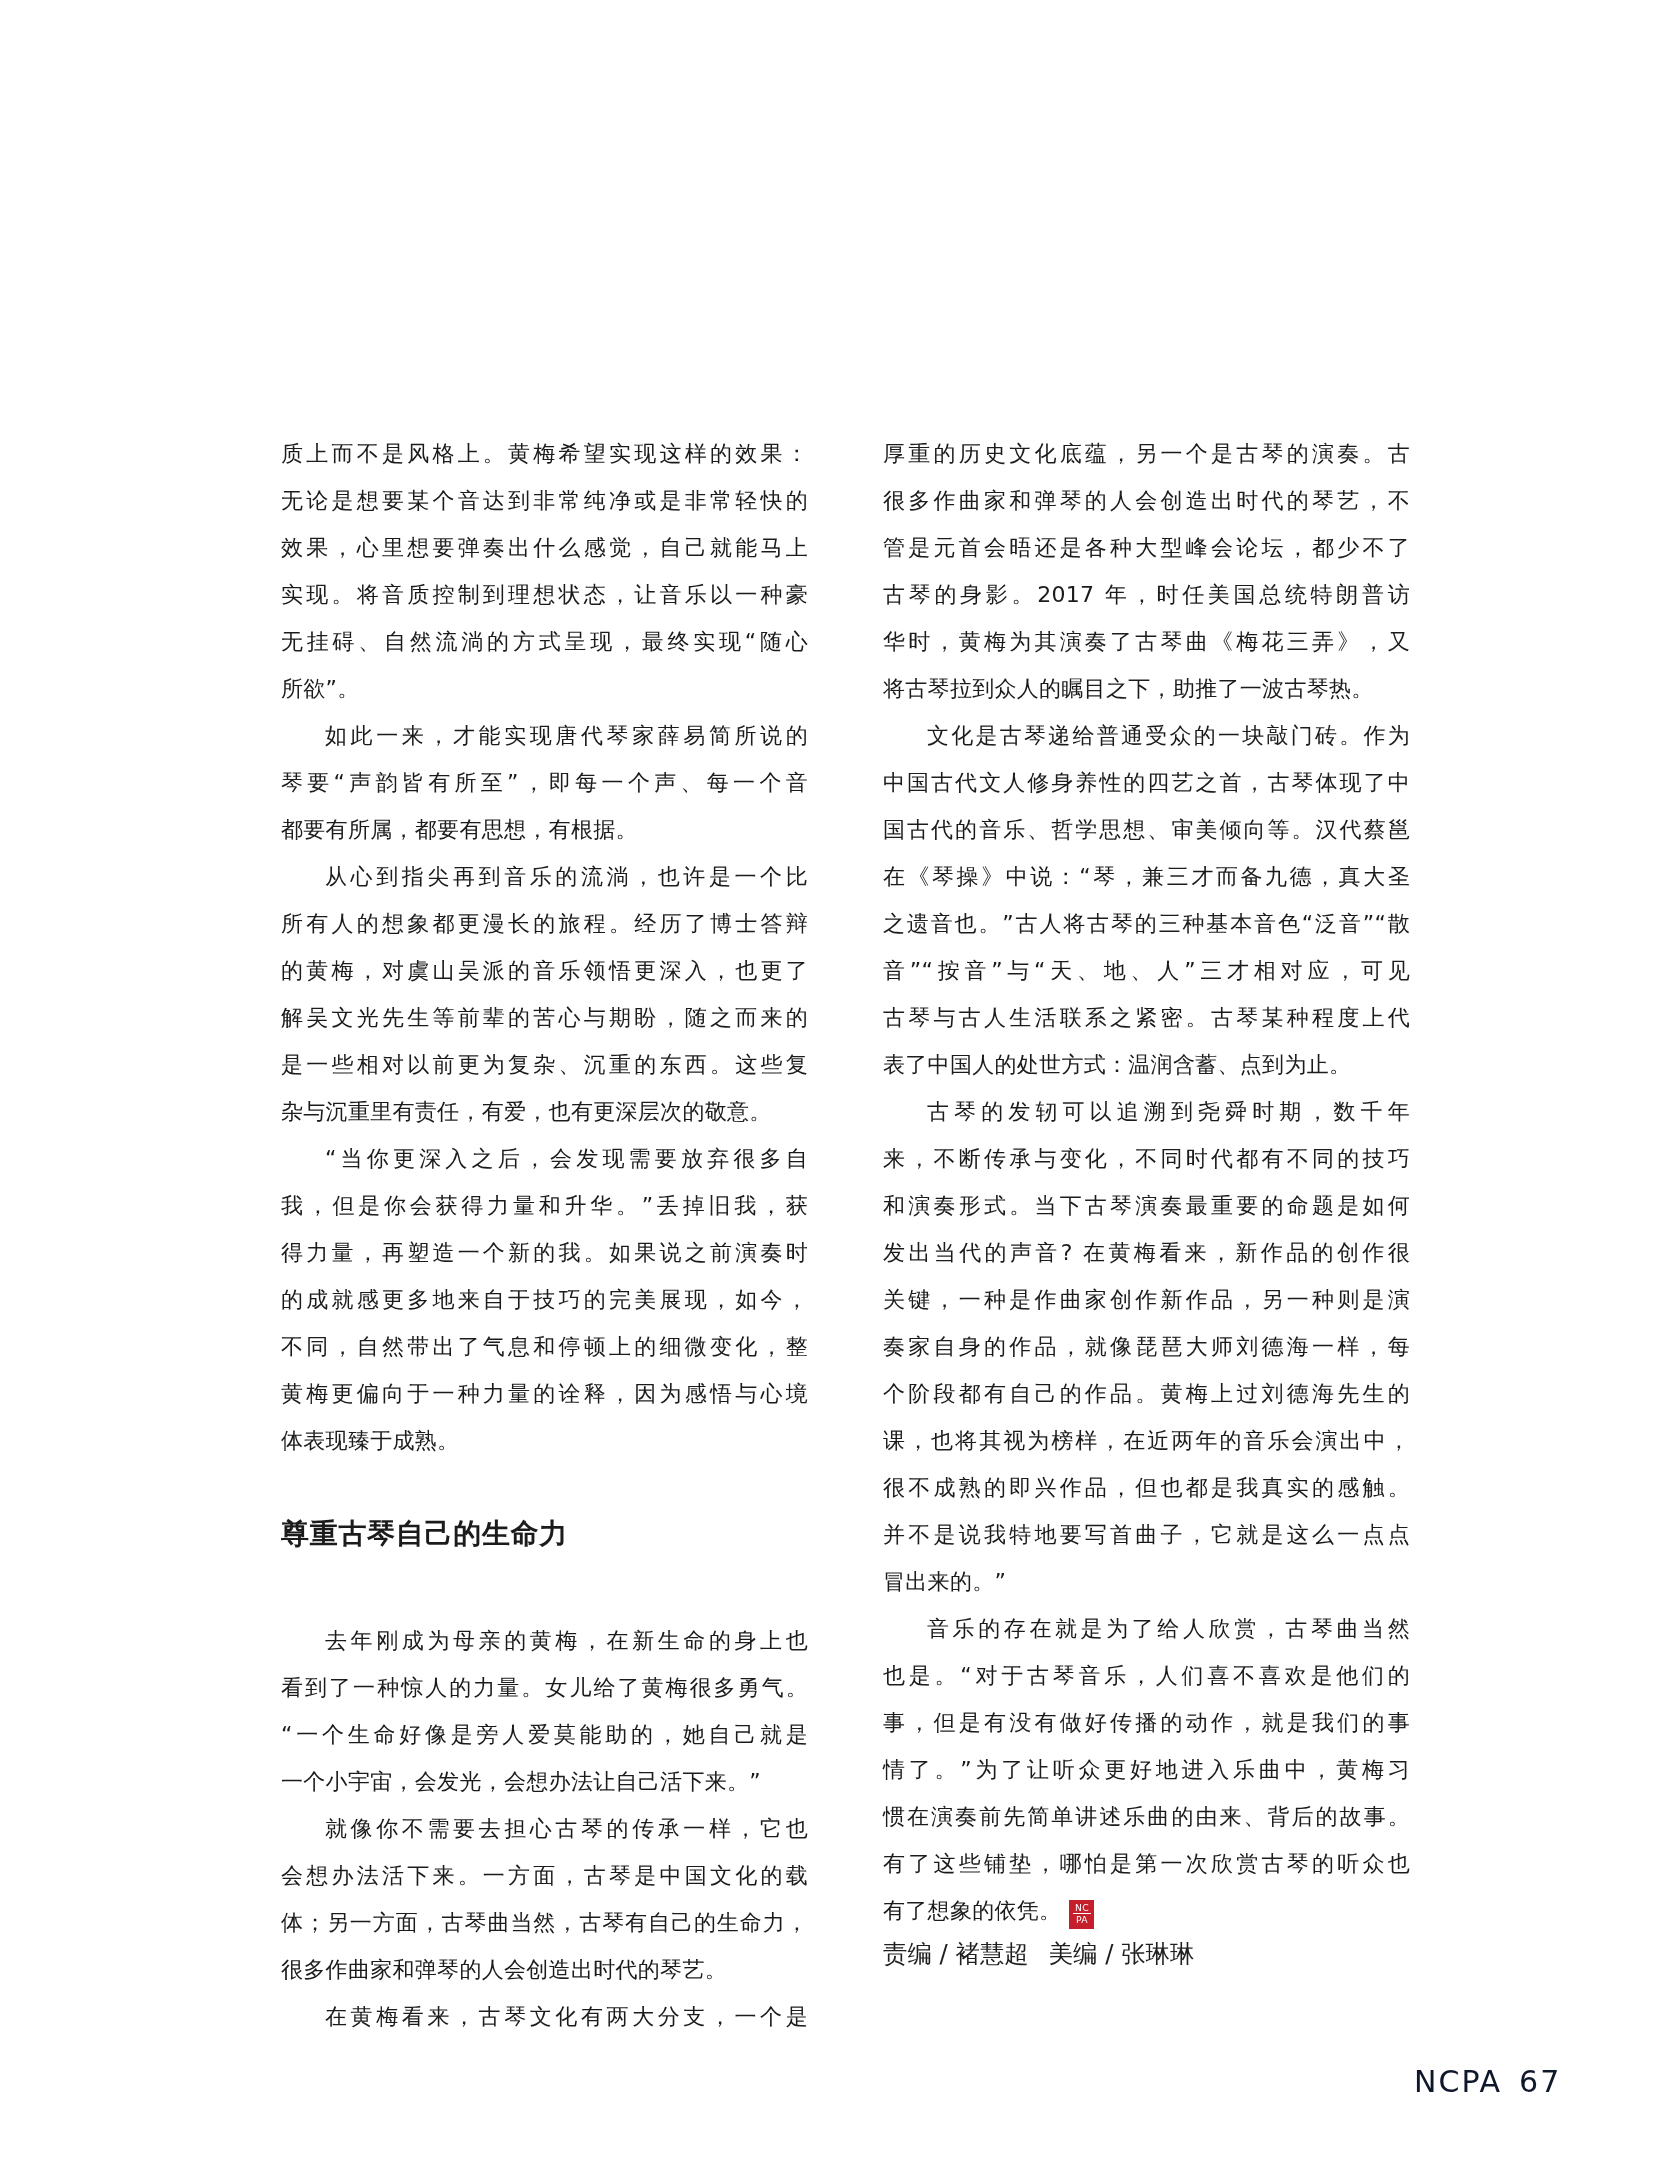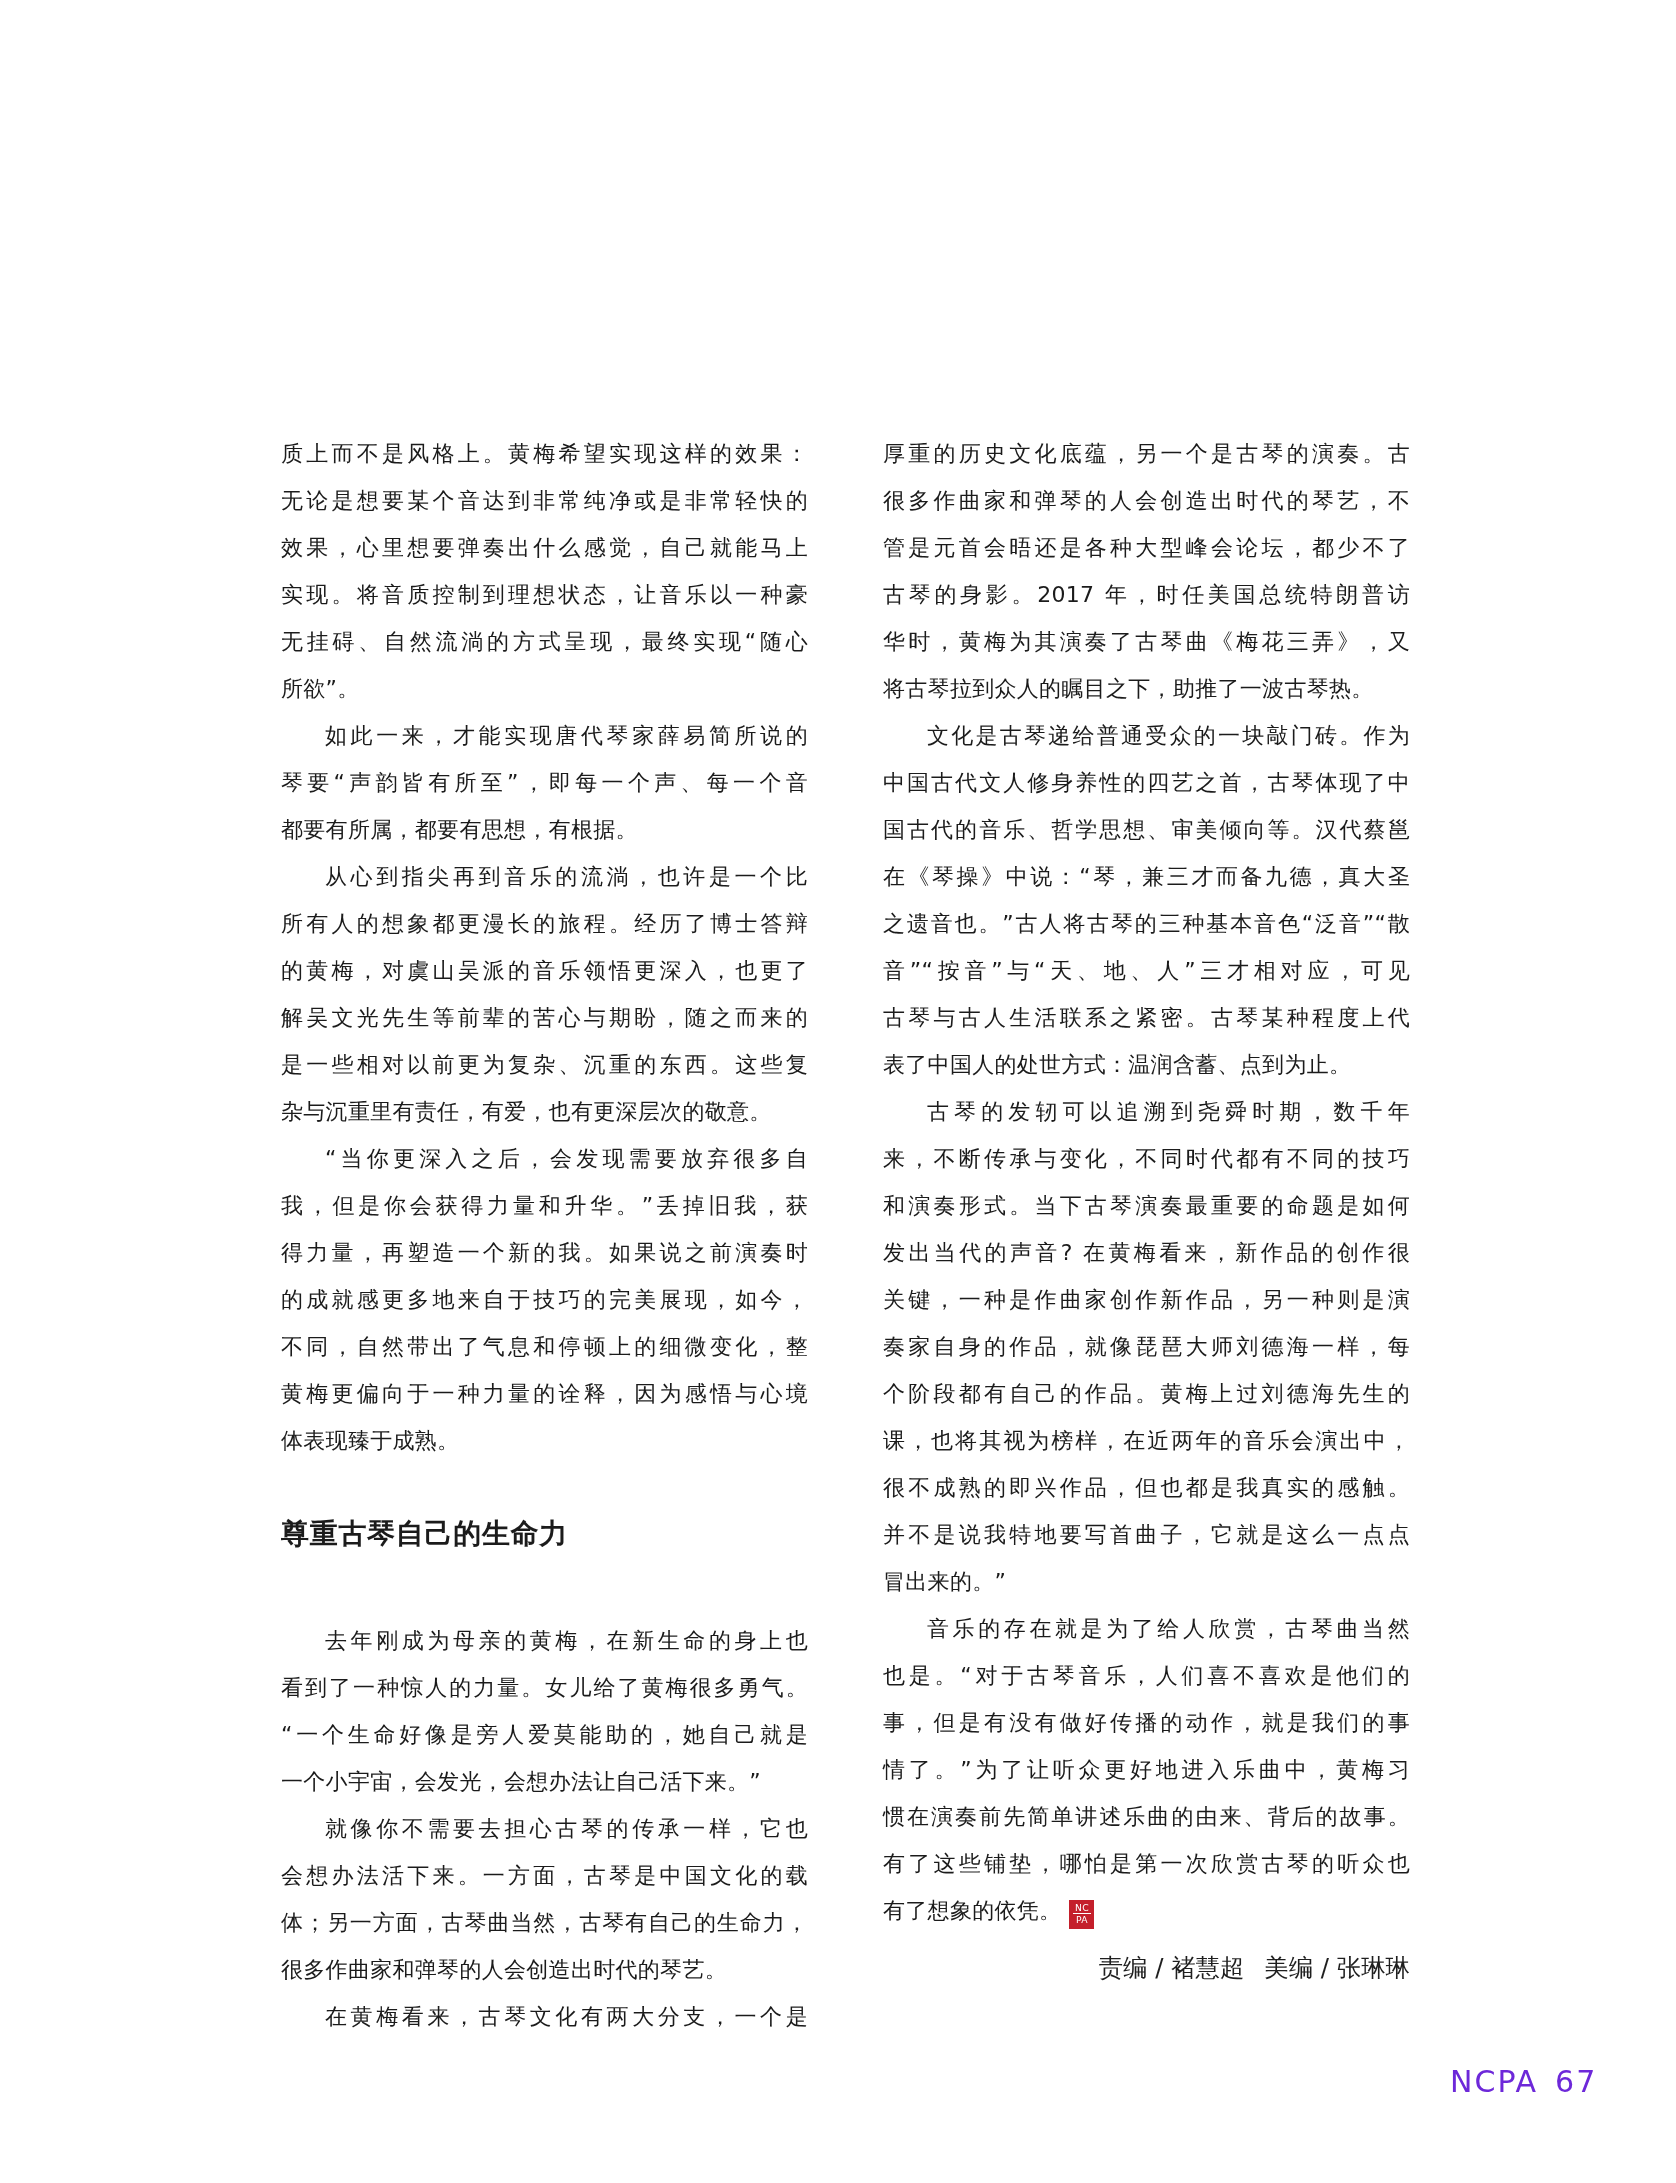--- a/index.html
+++ b/index.html
@@ -40,35 +40,34 @@
     font-weight:normal;
     font-size:9.2px;
     line-height:1.25;
     text-align:center;
     padding-top:2px;
     box-sizing:border-box;
   }
   .seal-top{display:block;border-bottom:1.3px solid #ffffff;width:18px;margin:0 auto;}
   .seal-bottom{display:block;}
   .credits{
-    margin-top:17px;
+    margin-top:3px;
     height:34px;line-height:34px;
     font-size:24.4px;
-    text-align:right;
+    text-align:left;
     color:#1f1f1f;
   }
   .credits .designer{margin-left:20px;}
   .footer{
     position:absolute;
     left:1414px;top:2064px;
     font-size:30px;
     letter-spacing:2px;
-    color:#6d28d9;
+    color:#0f172a;
     white-space:nowrap;
-    margin-left:36px;
   }
   .footer .page-num{margin-left:17px;}
 </style>
 </head>
 <body>
 
 <div class="page">
 
   <div class="col col-left">
       <div class="line j">质上而不是风格上。黄梅希望实现这样的效果：</div>

